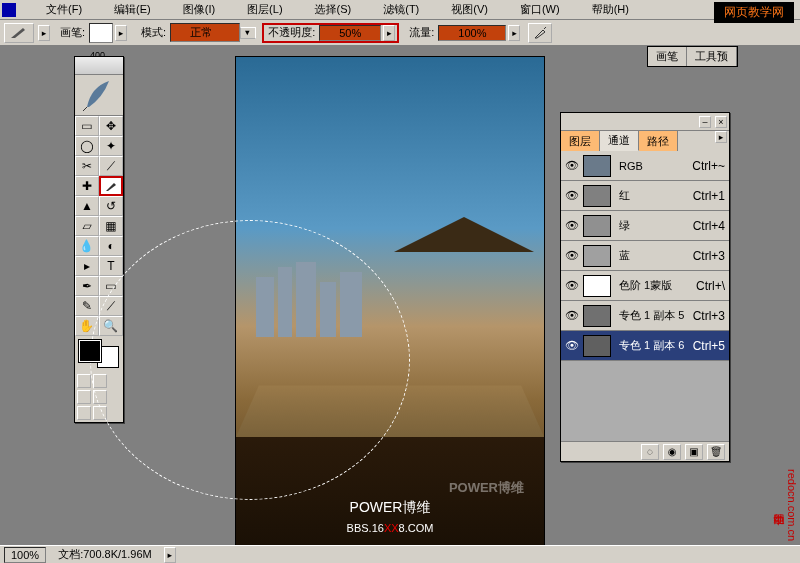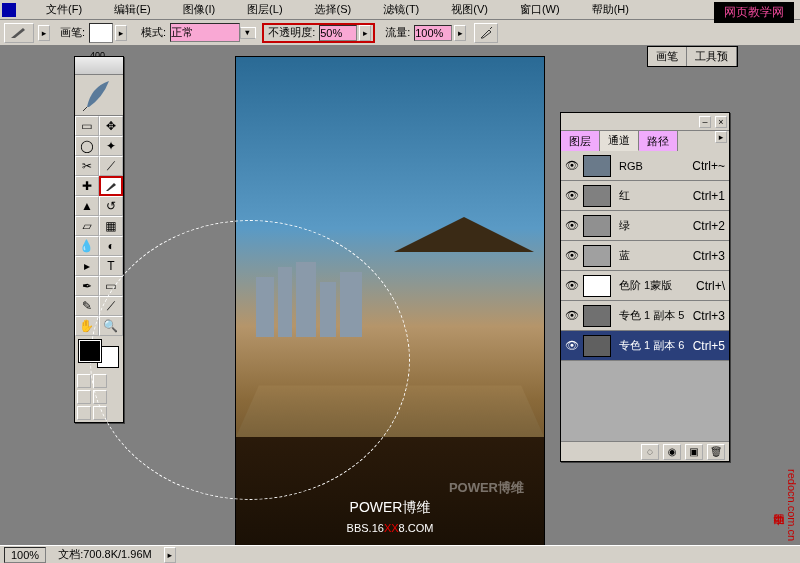--- a/index.html
+++ b/index.html
@@ -1,23 +1,23 @@
 <!DOCTYPE html>
 <html><head>
 <meta charset="utf-8">
 <style>
 *{box-sizing:border-box;margin:0;padding:0;font-family:"SimSun","Microsoft YaHei",sans-serif;font-size:11px;}
 body{background:#808080;width:800px;height:563px;overflow:hidden;position:relative;}
 .menubar{background:#d4d0c8;height:20px;display:flex;align-items:center;padding:0 2px;border-bottom:1px solid #808080;}
 .menu-item{padding:2px 6px;cursor:pointer;margin-left:20px;}
-.watermark-top{position:absolute;right:6px;top:2px;background:#000;color:#ec4899;padding:2px 10px;font-size:12px;}
+.watermark-top{position:absolute;right:6px;top:2px;background:#000;color:#f97316;padding:2px 10px;font-size:12px;}
 .optbar{background:#d4d0c8;height:26px;display:flex;align-items:center;padding:0 4px;border-bottom:1px solid #808080;gap:4px;}
 .opt-seg{display:flex;align-items:center;gap:2px;padding:0 4px;}
 .opt-label{padding:0 2px;}
-.opt-field{background:#f9a8d4;border:1px inset #808080;padding:1px 0;min-width:38px;display:inline-block;}
+.opt-field{background:#c2410c;border:1px inset #808080;padding:1px 19px;min-width:38px;display:inline-block;}
 .opt-dd{width:12px;height:16px;background:#d4d0c8;border:1px outset #fff;display:inline-flex;align-items:center;justify-content:center;}
 .opt-dd::after{content:"▸";font-size:9px;color:#000;}
 .redbox{border:2px solid #c40000;padding:0 2px;display:flex;align-items:flex-start;}
 .brush-icon{width:30px;height:20px;border:1px outset #fff;background:#d4d0c8;display:flex;align-items:center;justify-content:center;}
 .toolbox{position:absolute;left:74px;top:56px;width:50px;background:#d4d0c8;border:1px solid #000;box-shadow:1px 1px 0 #404040;}
 .toolbox-title{height:18px;background:linear-gradient(to bottom,#eee,#ccc);border-bottom:1px solid #808080;display:flex;align-items:center;justify-content:center;}
 .feather{display:block;margin:2px auto;width:36px;height:36px;}
 .toolgrid{display:grid;grid-template-columns:1fr 1fr;gap:0;border-top:1px solid #808080;}
 .tool{width:24px;height:20px;border:1px outset #fff;background:#d4d0c8;display:flex;align-items:center;justify-content:center;font-size:12px;}
 .tool.sel{background:#fff;border:2px solid #c40000;}
@@ -36,21 +36,21 @@
 .reflection{position:absolute;bottom:0;left:0;right:0;height:110px;background:linear-gradient(to bottom,#2a1a0a,#1a1005);}
 .canvas-wm1{position:absolute;bottom:50px;right:20px;color:rgba(255,255,255,0.4);font-size:13px;font-weight:bold;font-family:Arial;}
 .canvas-wm2{position:absolute;bottom:30px;left:50%;transform:translateX(-50%);color:#fff;font-size:14px;}
 .canvas-wm3{position:absolute;bottom:12px;left:50%;transform:translateX(-50%);color:#fff;font-size:12px;}
 .canvas-wm3 .xx{color:#e00;}
 .sel-ellipse{position:absolute;top:220px;left:90px;width:320px;height:280px;border:1px dashed #fff;border-radius:50%;pointer-events:none;}
 .panel{position:absolute;right:70px;top:112px;width:170px;background:#d4d0c8;border:1px solid #000;box-shadow:1px 1px 0 #404040;}
 .panel-head{height:18px;background:#d4d0c8;display:flex;align-items:center;border-bottom:1px solid #808080;}
 .panel-ctrl{width:12px;height:12px;border:1px outset #fff;margin:0 2px;display:flex;align-items:center;justify-content:center;font-size:9px;}
 .panel-tabs{display:flex;height:20px;}
-.ptab{padding:2px 8px;background:#f0abfc;border-right:1px solid #808080;display:flex;align-items:center;}
+.ptab{padding:2px 8px;background:#fdba74;border-right:1px solid #808080;display:flex;align-items:center;}
 .ptab.act{background:#e4e0d8;border-bottom:1px solid #e4e0d8;}
 .ch-list{max-height:230px;overflow-y:auto;background:#adadad;}
 .ch-row{display:flex;align-items:center;height:30px;background:#d4d0c8;border-bottom:1px solid #808080;padding:0 4px;gap:4px;}
 .ch-row.sel{background:#2a3f7a;color:#fff;}
 .ch-eye{width:14px;height:14px;display:flex;align-items:center;justify-content:center;}
 .ch-thumb{width:28px;height:22px;background:#888;border:1px solid #000;}
 .ch-name{flex:1;padding-left:4px;}
 .ch-key{font-size:12px;}
 .ch-empty{height:80px;background:#adadad;}
 .panel-foot{height:20px;background:#d4d0c8;border-top:1px solid #808080;display:flex;align-items:center;justify-content:flex-end;padding:0 4px;gap:4px;}
@@ -218,21 +218,21 @@
       <div class="ch-row">
         <span class="ch-eye">👁</span>
         <span class="ch-thumb" style="background:#808080"></span>
         <span class="ch-name">红</span>
         <span class="ch-key">Ctrl+1</span>
       </div>
       <div class="ch-row">
         <span class="ch-eye">👁</span>
         <span class="ch-thumb" style="background:#909090"></span>
         <span class="ch-name">绿</span>
-        <span class="ch-key">Ctrl+2</span>
+        <span class="ch-key">Ctrl+4</span>
       </div>
       <div class="ch-row">
         <span class="ch-eye">👁</span>
         <span class="ch-thumb" style="background:#a0a0a0"></span>
         <span class="ch-name">蓝</span>
         <span class="ch-key">Ctrl+3</span>
       </div>
       <div class="ch-row">
         <span class="ch-eye">👁</span>
         <span class="ch-thumb" style="background:#ffffff"></span>

